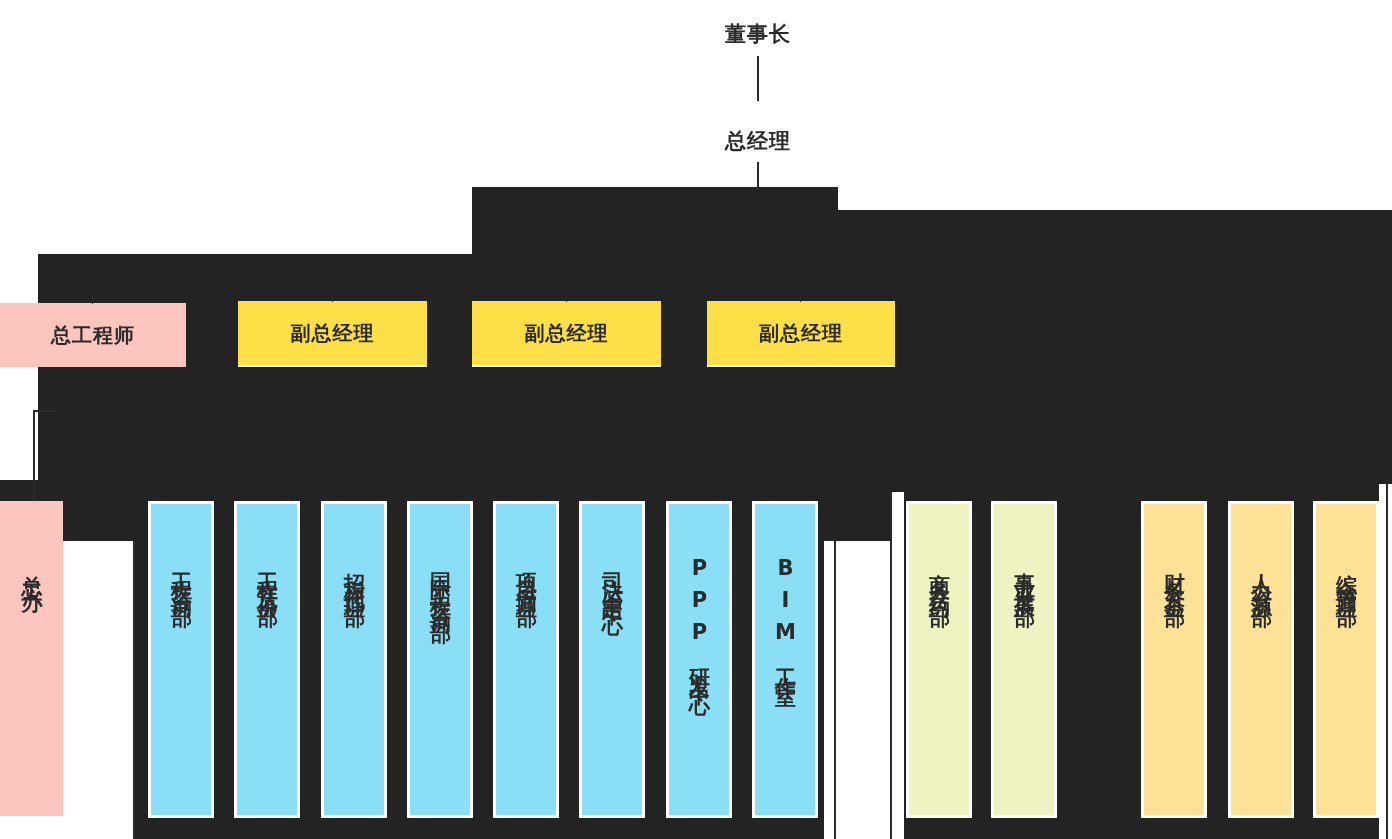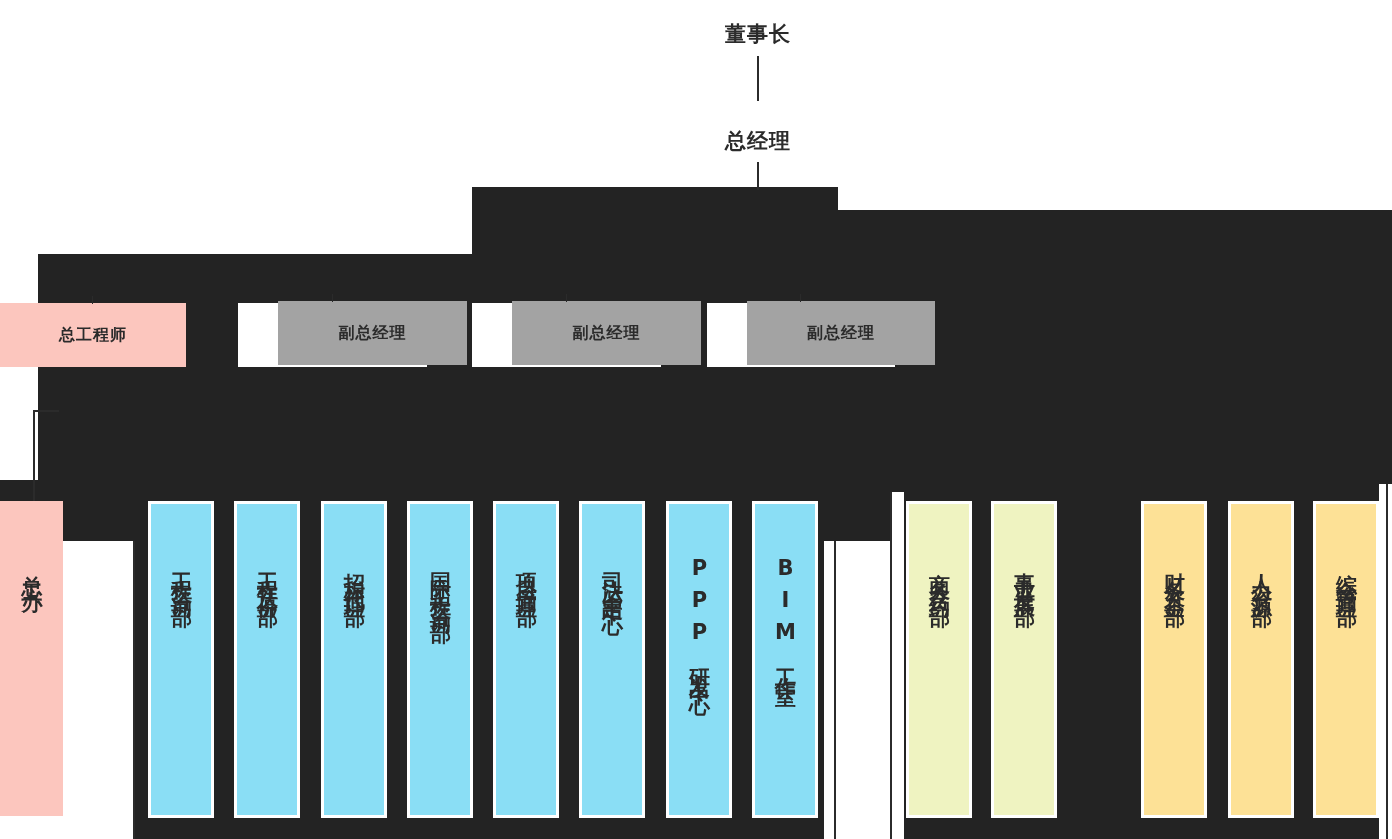--- a/index.html
+++ b/index.html
@@ -27,25 +27,25 @@
     letter-spacing:1px;
     text-align:center;
     white-space:nowrap;
     transform:translateX(-50%);
   }
 
   
   .hbox{
     position:absolute;
     display:flex;align-items:center;justify-content:center;
-    font-weight:bold;font-size:16px;color:#2b2b2b;
+    font-weight:bold;font-size:20px;color:#2b2b2b;
     letter-spacing:1px;
     box-sizing:border-box;
   }
-  .hbox.white{background:#a3a3a3;margin-left:40px;}
+  .hbox.white{background:#fde047;}
   .hbox.pink{background:#fcc6be;}
 
   
   .vbox{
     position:absolute;
     box-sizing:border-box;
     border:3px solid #ffffff;
     display:flex;
     align-items:flex-start;
     justify-content:center;

